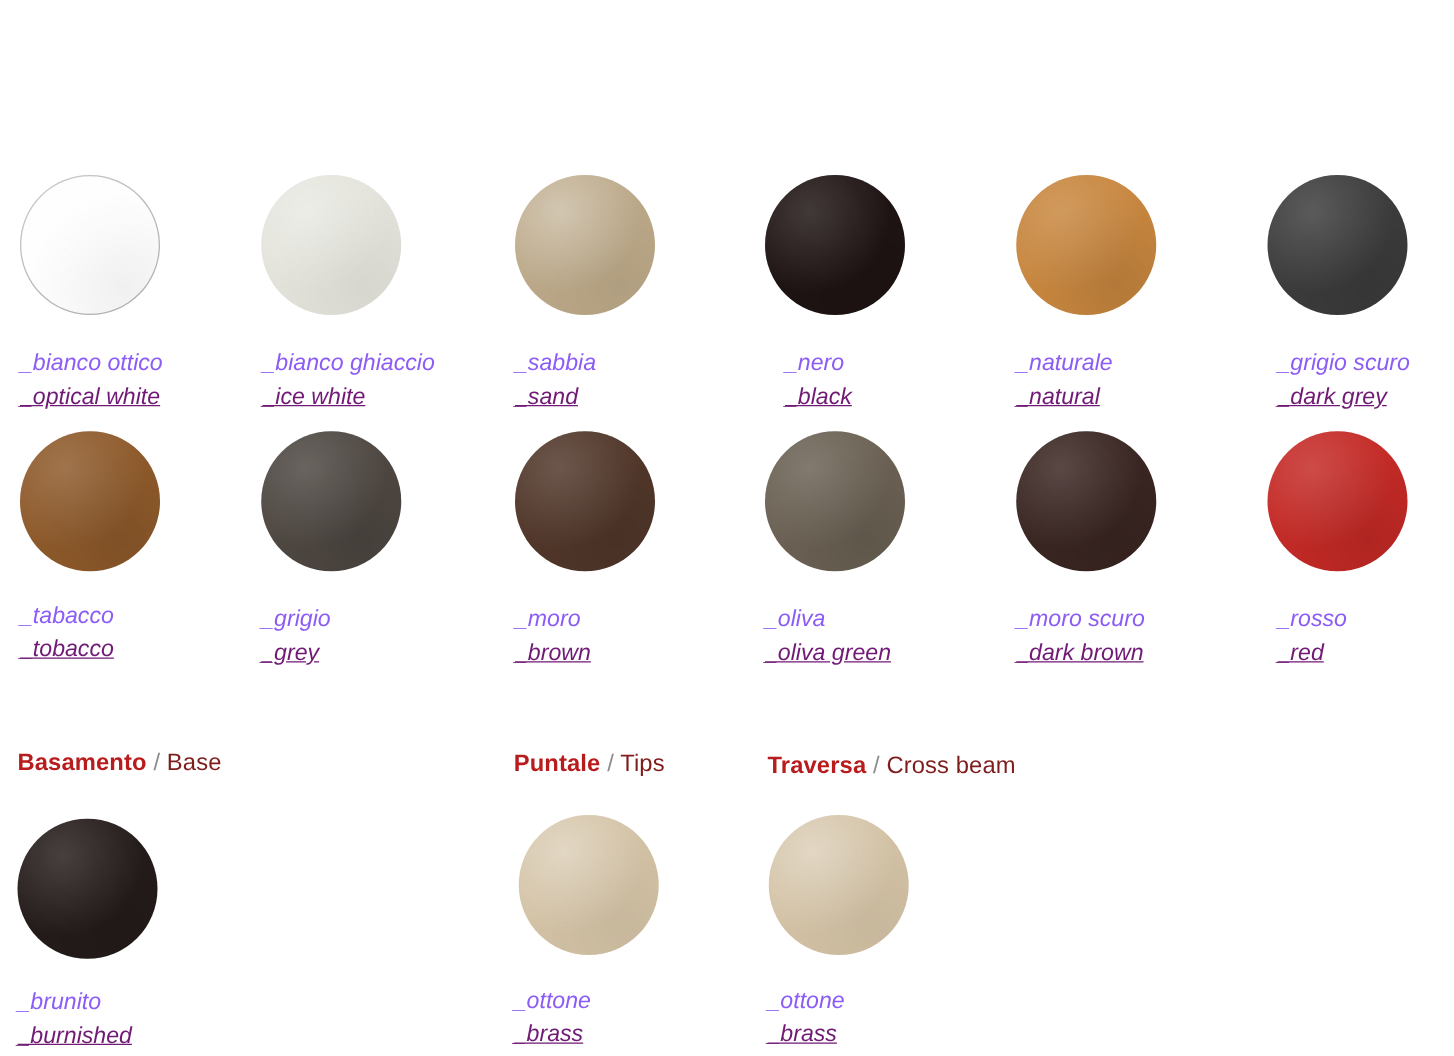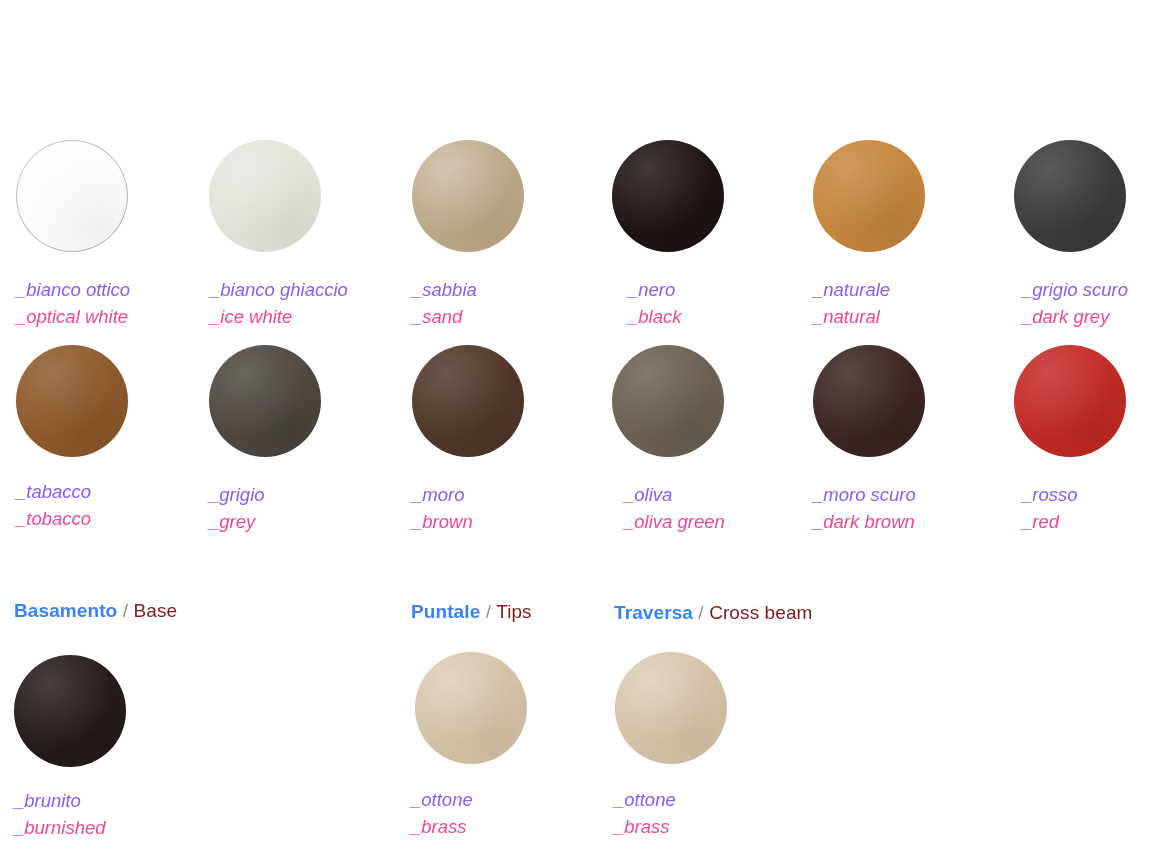--- a/index.html
+++ b/index.html
@@ -18,21 +18,21 @@
 
   
   .section-header {
     position: absolute;
     white-space: nowrap;
     font-size: 19px;
     letter-spacing: 0.1px;
   }
   .sh-it {
     font-weight: bold;
-    color: #3b82f6;
+    color: #b91c1c;
   }
   .sh-sep {
     color: #8d8d8d;
     font-weight: normal;
   }
   .sh-en {
     color: #7f1d1d;
     font-weight: normal;
   }
   .sh-dash {
@@ -83,21 +83,21 @@
   }
 
   .swatch-label {
     position: absolute;
     font-style: italic;
     font-size: 18.5px;
     line-height: 27px;
     white-space: nowrap;
   }
   .swatch-label .lab-it { color: #8b5cf6; }
-  .swatch-label .lab-en { color: #ec4899; }
+  .swatch-label .lab-en { color: #701a75; text-decoration: underline; }
 </style>
 </head>
 <body>
 
 <div class="section-header" style="left:14px; top:2px;">
   <span class="sh-it"></span>
   <span class="sh-sep"></span>
   <span class="sh-en"></span>
   <span class="sh-dash"></span>
   <span class="sh-it"></span>
@@ -190,21 +190,21 @@
     </div>
     <div class="swatch-label" style="left: 412px; top: 481px;">
       <div class="lab-it">_moro</div>
       <div class="lab-en">_brown</div>
     </div>
     <div class="swatch" style="left: 612px; top: 345px;">
       <div class="disc" style="background: rgb(107, 97, 84);">
         <div class="grain"></div>
       </div>
     </div>
-    <div class="swatch-label" style="left: 612px; top: 481px; margin-left: 12px;">
+    <div class="swatch-label" style="left: 612px; top: 481px;">
       <div class="lab-it">_oliva</div>
       <div class="lab-en">_oliva green</div>
     </div>
     <div class="swatch" style="left: 813px; top: 345px;">
       <div class="disc" style="background: rgb(58, 38, 34);">
         <div class="grain"></div>
       </div>
     </div>
     <div class="swatch-label" style="left: 813px; top: 481px;">
       <div class="lab-it">_moro scuro</div>

